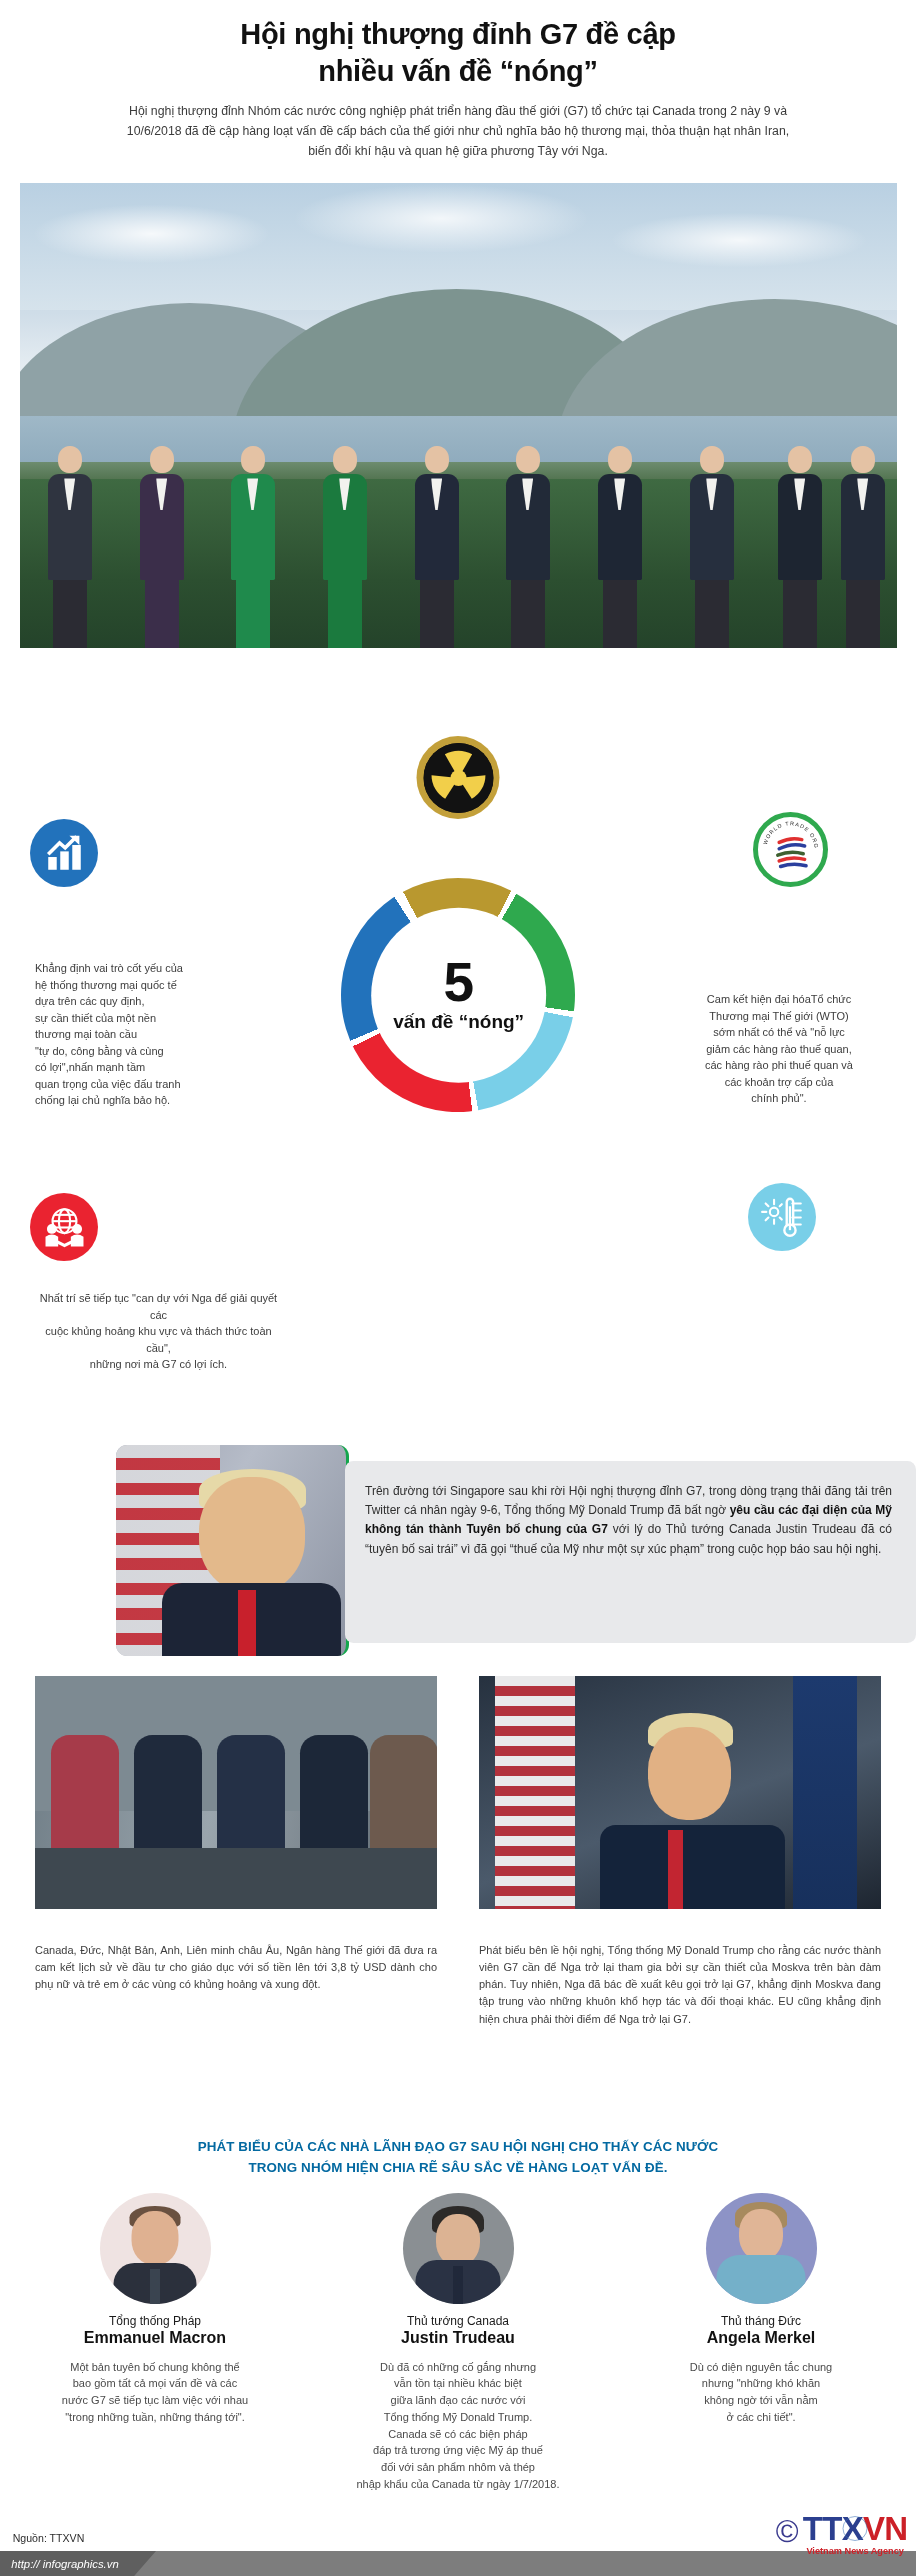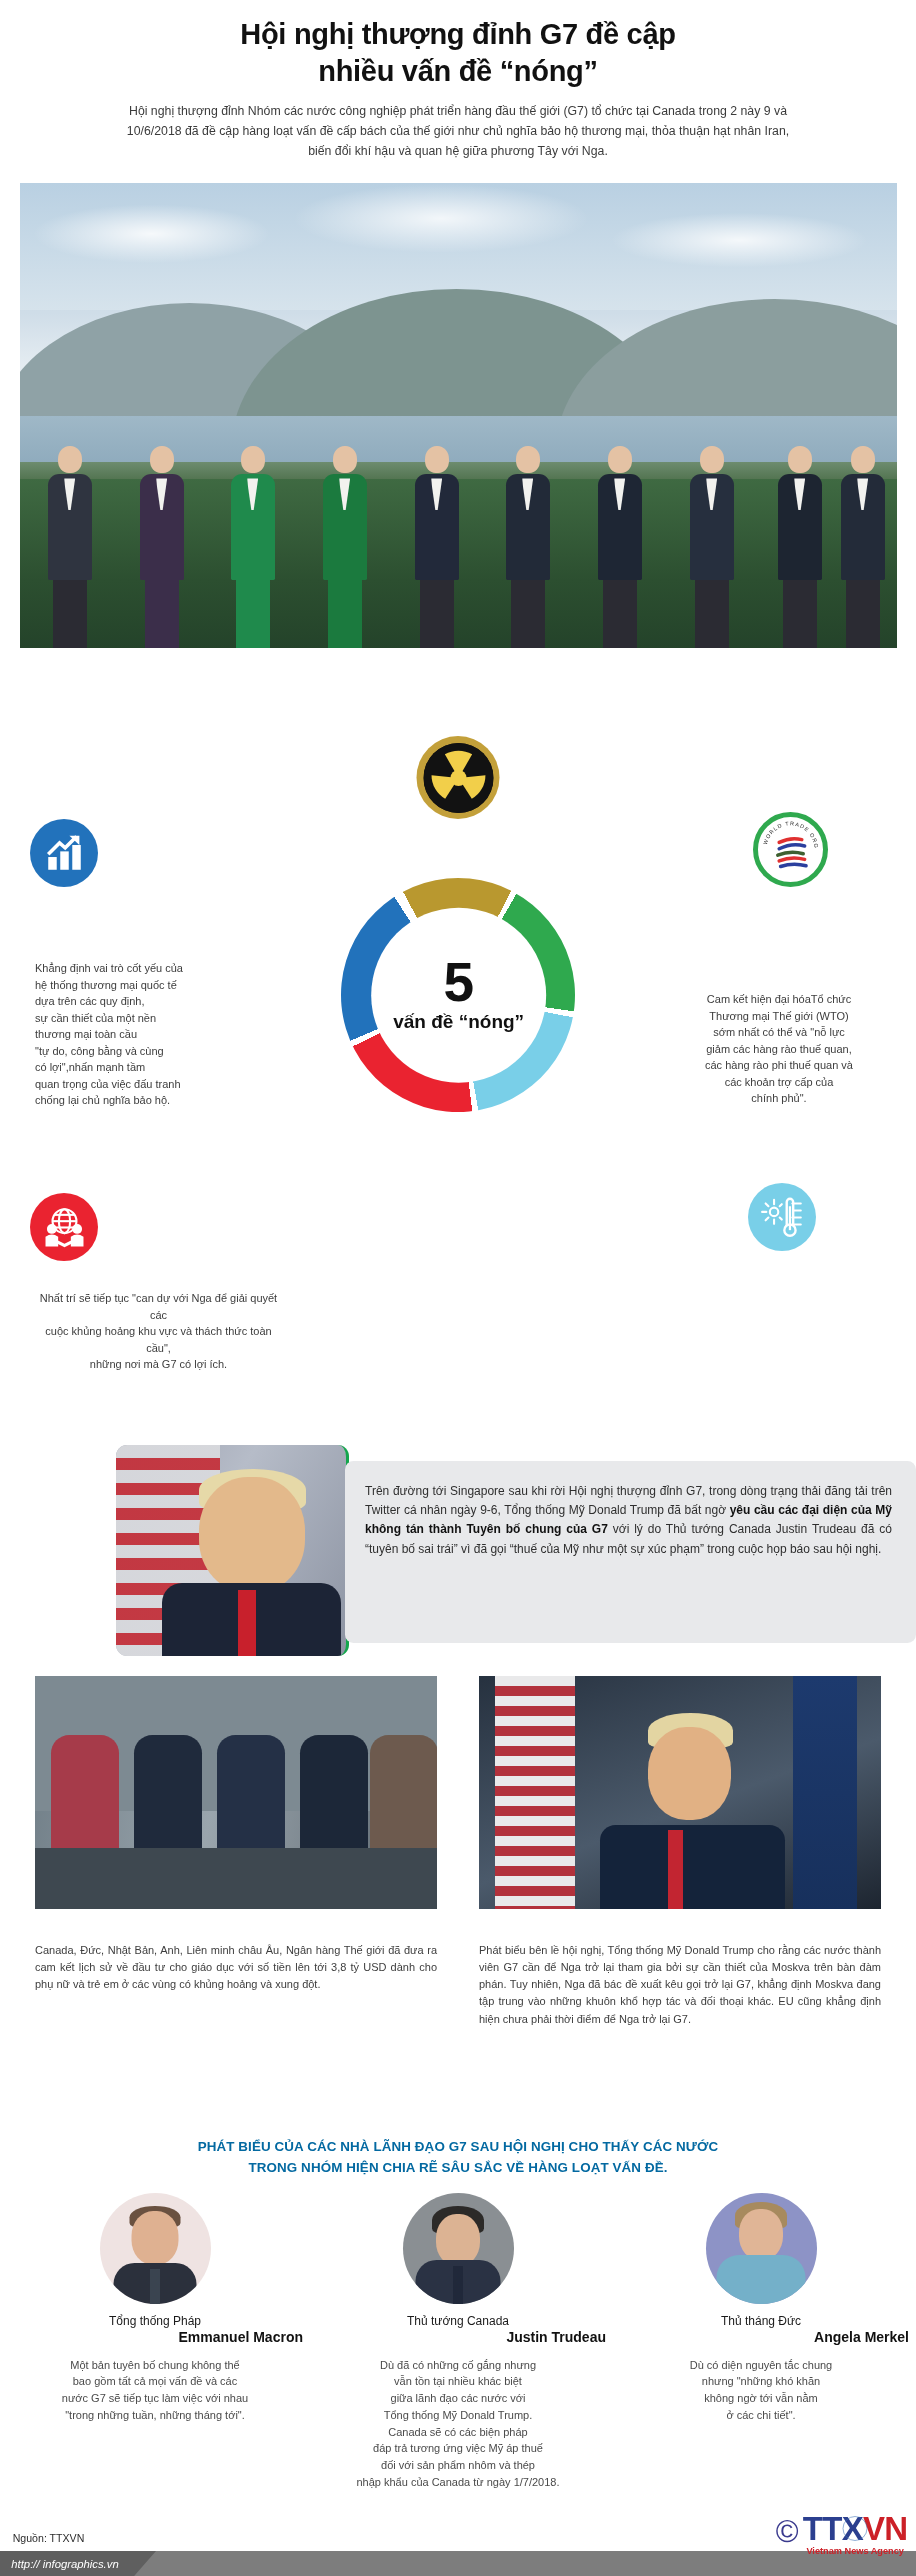--- a/index.html
+++ b/index.html
@@ -275,21 +275,21 @@
   #avB .a-face { top:21px; width:44px; height:52px; background:#dcb393; }
   #avB .a-hair { top:12.7px; width:52px; height:28px; border-radius:50% 50% 20% 20%; background:#2c2a28; }
   #avB .a-suit { width:85px; height:44px; background:#2a3244; border-radius:21px 21px 0 0; }
   #avB .a-tie  { position:absolute; left:50%; transform:translateX(-50%); bottom:0; width:10px; height:38px; background:#20283a; }
 
   #avC .a-face { top:15.5px; width:44px; height:51px; background:#e0b596; }
   #avC .a-hair { top:8.5px; width:52px; height:27px; border-radius:50% 50% 18% 18%; background:#a78a5e; }
   #avC .a-suit { width:89px; height:49px; background:#74b0c9; border-radius:22.6px 22.6px 0 0; }
 
   .lc-role { font-size: 12px; color: #1b1b1b; line-height: 1.35; }
-  .lc-name { font-size: 14px; font-weight: 700; color: #111; margin-top: 0.7px; text-align: right; }
+  .lc-name { font-size: 16px; font-weight: 700; color: #111; margin-top: 0.7px; }
   .lc-quote {
     margin-top: 11.3px; font-size: 11px; line-height: 1.52; color: #4a4a4a;
     padding: 0 18.3px; white-space: pre-line;
   }
 
   
   .source {
     position: absolute; left: 12.7px; top: 2532px;
     font-size: 10.6px; color: #2c2c2c;
   }

